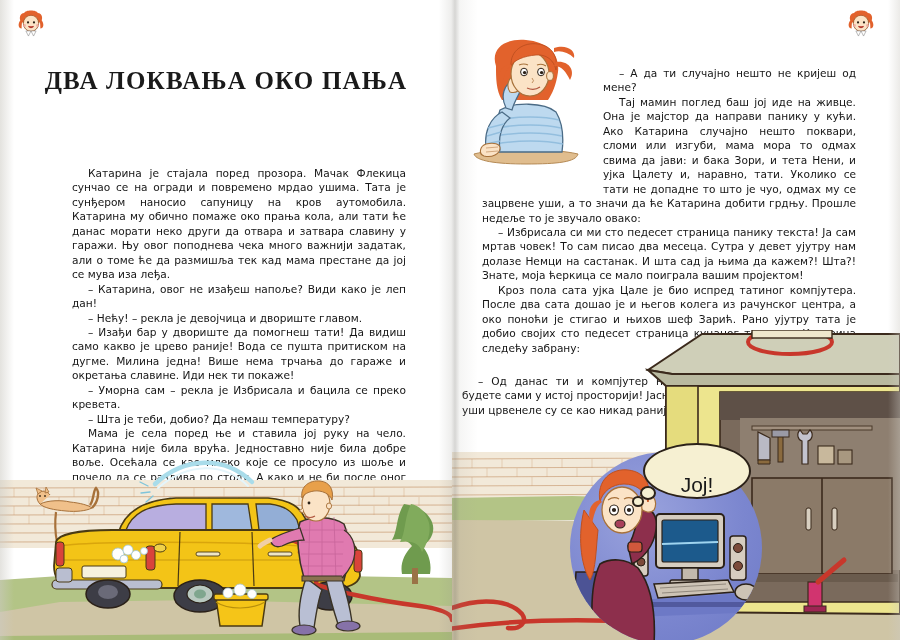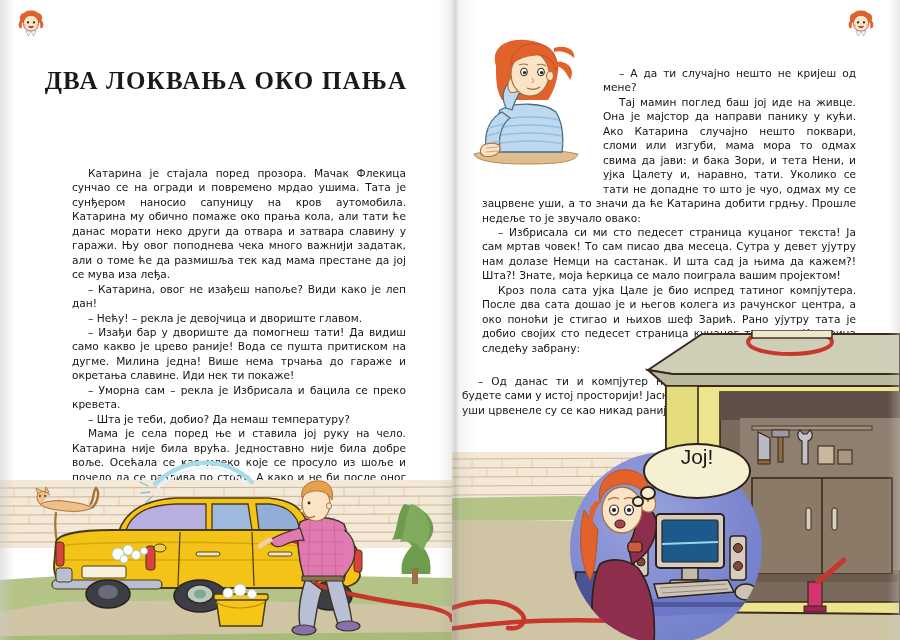--- a/index.html
+++ b/index.html
@@ -110,21 +110,21 @@
   }
   .tail-block p { margin: 0; text-indent: 16px; }
 
   
   .art { position: absolute; z-index: 5; }
   .bubble {
     position: absolute;
     background: #f6f0d2;
     border: 2.2px solid #2b2118;
     border-radius: 50%;
-    display: flex; align-items: flex-start; justify-content: center;
+    display: flex; align-items: flex-end; justify-content: center;
     font-family: "Liberation Sans", sans-serif;
     color: #191919;
     z-index: 22;
   }
   .bubble-tail {
     position:absolute; z-index:21;
     width: 13px; height: 11px;
     background:#f6f0d2; border:2.2px solid #2b2118;
     border-radius:50%;
   }
@@ -440,21 +440,21 @@
       <path d="M61 52 Q68 55 74 51" stroke="#b0553e" stroke-width="1.3" fill="none"></path>
 
       <ellipse cx="84" cy="40" rx="3.4" ry="4.4" fill="#fbe3c6" stroke="#a7713a" stroke-width="1"></ellipse>
     </svg>
   </div>
 
   <div class="col col-right">
     <div class="wrap-girl"></div>
     <p>– А да ти случајно нешто не кријеш од мене?</p>
     <p>Тај мамин поглед баш јој иде на живце. Она је мајстор да направи панику у кући. Ако Катарина случајно нешто поквари, сломи или изгуби, мама мора то одмах свима да јави: и бака Зори, и тета Нени, и ујка Цалету и, наравно, тати. Уколико се тати не допадне то што је чуо, одмах му се зацрвене уши, а то значи да ће Катарина добити грдњу. Прошле недеље то је звучало овако:</p>
-    <p>– Избрисала си ми сто педесет страница куцаног текста! Ја сам мртав човек! То сам писао два месеца. Сутра у девет ујутру нам долазе Немци на састанак. И шта сад ја њима да кажем?! Шта?! Знате, моја ћеркица се мало поиграла вашим пројектом!</p>
+    <p>– Избрисала си ми сто педесет страница панику текста! Ја сам мртав човек! То сам писао два месеца. Сутра у девет ујутру нам долазе Немци на састанак. И шта сад ја њима да кажем?! Шта?! Знате, моја ћеркица се мало поиграла вашим пројектом!</p>
     <p>Кроз пола сата ујка Цале је био испред татиног компјутера. После два сата дошао је и његов колега из рачунског центра, а око поноћи је стигао и њихов шеф Зарић. Рано ујутру тата је добио својих сто педесет страница куцаног текста, а Катарина следећу забрану:</p>
   </div>
 
   <div class="tail-block" style="width:280px; top:374px;">
     <p style="width:270px;">– Од данас ти и компјутер не смете да будете сами у истој просторији! Јасно? – татине уши црвенеле су се као никад раније.</p>
   </div>
   <div class="tail-block" style="width:240px; top:388px;">
   </div>
 
   <div class="art" style="left:452px; top:330px; width:448px; height:310px; z-index:8;">

